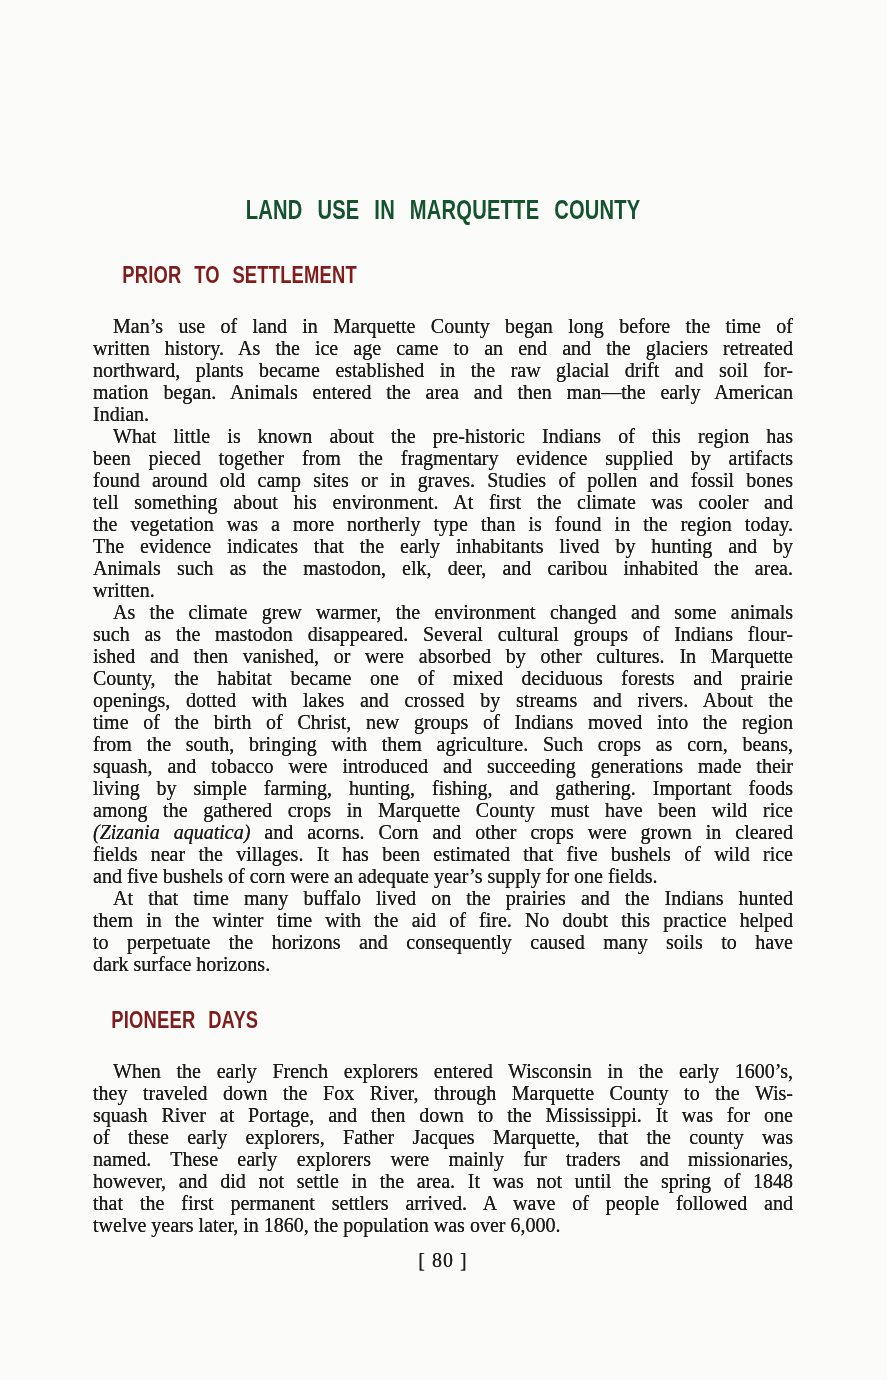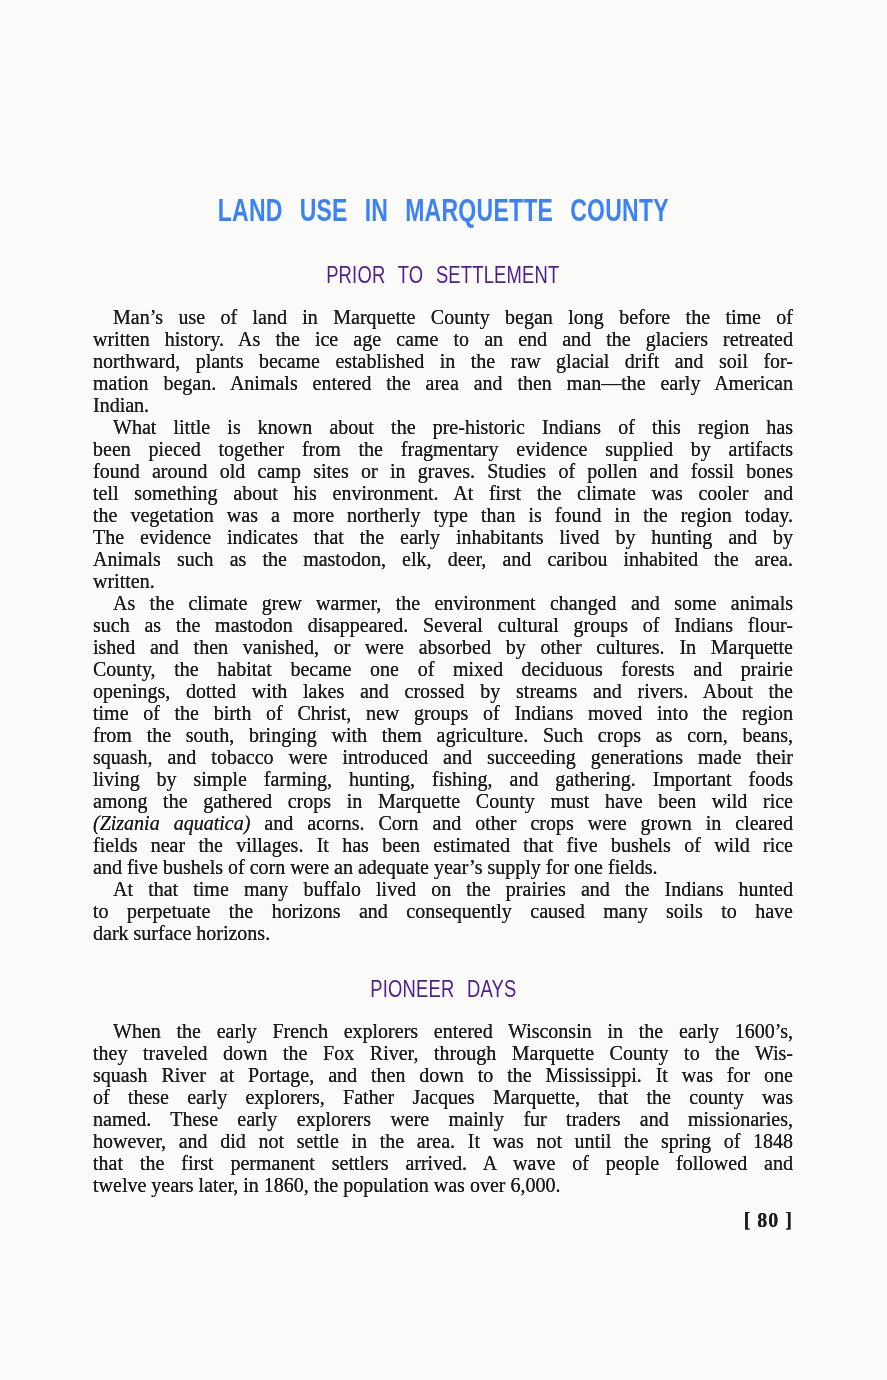--- a/index.html
+++ b/index.html
@@ -19,80 +19,79 @@
   .content {
     width: 700px;
     margin-left: 93px;
     padding-top: 195px;
   }
   .page-title {
     margin: 0;
     text-align: center;
     font-family: "Liberation Sans", sans-serif;
     font-weight: bold;
-    font-size: 32px;
+    font-size: 28px;
     line-height: 30px;
-    color: #3b82f6;
+    color: #14532d;
   }
   .page-title .hscale {
     display: inline-block;
     transform: scaleX(0.72);
     transform-origin: center;
     word-spacing: 0.45em;
     letter-spacing: 0.01em;
     white-space: nowrap;
   }
   .section-heading {
     margin-top: 34px;
-    text-align: center;
     font-family: "Liberation Sans", sans-serif;
-    font-weight: normal;
+    font-weight: bold;
     font-size: 23px;
     line-height: 23px;
-    color: #4c1d95;
+    color: #7f1d1d;
   }
   #sections > .section-heading:first-child {
     margin-top: 39px;
   }
   .section-heading .hscale {
     display: inline-block;
     transform: scaleX(0.8);
     transform-origin: center;
     word-spacing: 0.4em;
     letter-spacing: 0.01em;
     white-space: nowrap;
   }
   .paragraph {
     margin: 0;
   }
   .section-heading + .paragraph {
-    margin-top: 19px;
+    margin-top: 28px;
   }
   .line {
     font-size: 20px;
     line-height: 22px;
     text-align: justify;
     text-align-last: justify;
     text-shadow: 0 0 0.3px currentColor;
   }
   .line-first {
     padding-left: 20px;
   }
   .line-last {
     text-align-last: left;
   }
   .italic {
     font-style: italic;
   }
   .page-number {
     margin-top: 13px;
-    text-align: right;
+    text-align: center;
     font-size: 20px;
     line-height: 22px;
-    font-weight: bold;
+    font-weight: normal;
     letter-spacing: 1px;
     text-shadow: 0 0 0.3px currentColor;
   }
 </style>
 </head>
 <body>
 
 <div class="page">
   <div class="content">
     <h1 class="page-title"><span class="hscale">LAND USE IN MARQUETTE COUNTY</span></h1>
@@ -125,20 +124,21 @@
           <div class="line">from the south, bringing with them agriculture. Such crops as corn, beans,</div>
           <div class="line">squash, and tobacco were introduced and succeeding generations made their</div>
           <div class="line">living by simple farming, hunting, fishing, and gathering. Important foods</div>
           <div class="line">among the gathered crops in Marquette County must have been wild rice</div>
           <div class="line"><span class="italic">(Zizania aquatica)</span><span> and acorns. Corn and other crops were grown in cleared</span></div>
           <div class="line">fields near the villages. It has been estimated that five bushels of wild rice</div>
           <div class="line line-last">and five bushels of corn were an adequate year’s supply for one fields.</div>
         </div>
         <div class="paragraph">
           <div class="line line-first">At that time many buffalo lived on the prairies and the Indians hunted</div>
+          <div class="line">them in the winter time with the aid of fire. No doubt this practice helped</div>
           <div class="line">to perpetuate the horizons and consequently caused many soils to have</div>
           <div class="line line-last">dark surface horizons.</div>
         </div>
         <div class="section-heading"><span class="hscale">PIONEER DAYS</span></div>
         <div class="paragraph">
           <div class="line line-first">When the early French explorers entered Wisconsin in the early 1600’s,</div>
           <div class="line">they traveled down the Fox River, through Marquette County to the Wis-</div>
           <div class="line">squash River at Portage, and then down to the Mississippi. It was for one</div>
           <div class="line">of these early explorers, Father Jacques Marquette, that the county was</div>
           <div class="line">named. These early explorers were mainly fur traders and missionaries,</div>

